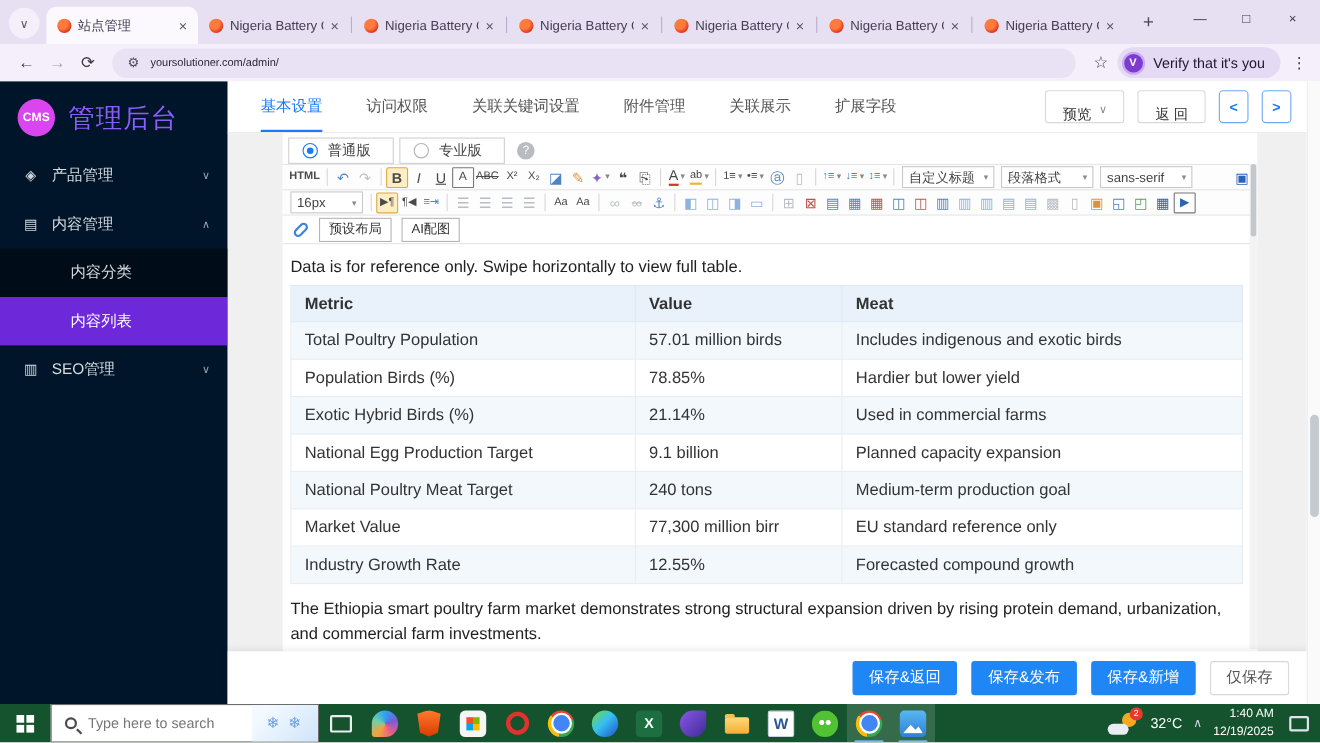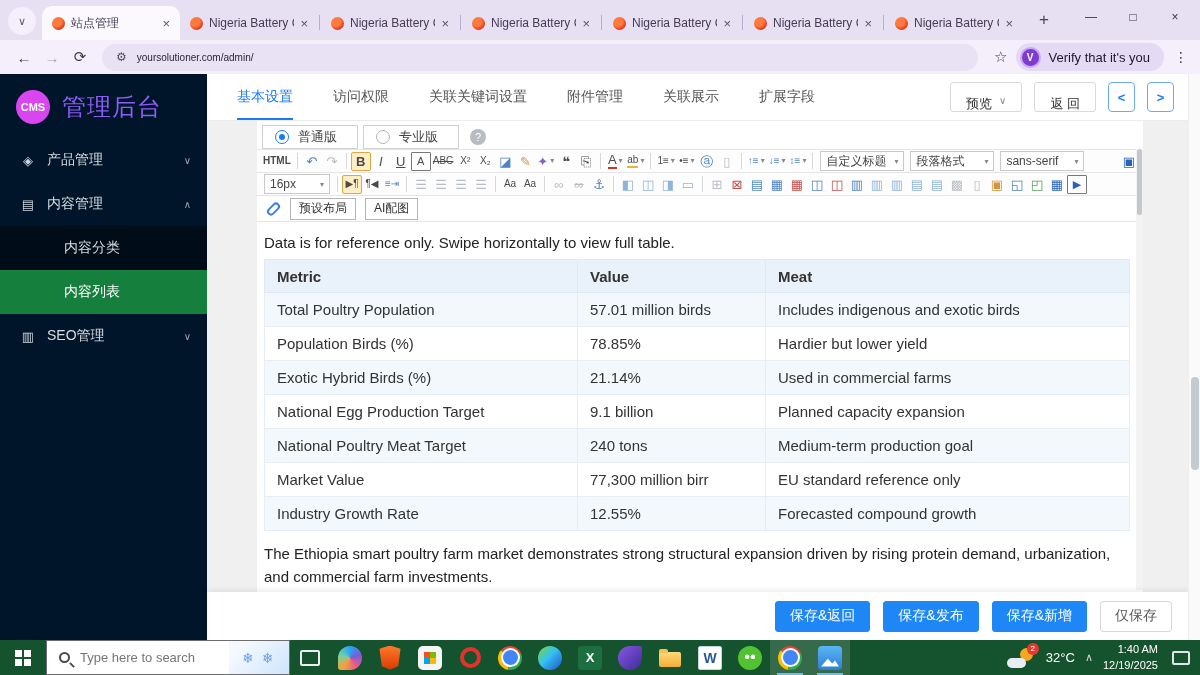--- a/index.html
+++ b/index.html
@@ -37,21 +37,21 @@
 
 #sidebar{position:absolute;left:0;top:74px;width:207px;height:566px;background:#001529;color:#e8eaed}
 .logo-row{display:flex;align-items:center;gap:12px;padding:16px 0 14px 16px}
 .logo-badge{width:34px;height:34px;border-radius:50%;background:#d946ef;color:#fff;font-size:11px;font-weight:bold;display:flex;align-items:center;justify-content:center}
 .logo-title{font-size:24px;color:#8b5cf6;letter-spacing:1px}
 .side-item{height:44px;display:flex;align-items:center;padding:0 16px 0 20px;font-size:14px;color:#d7dce1;gap:11px}
 .s-ic{font-size:13px;color:#cfd6dd;width:16px;text-align:center}
 .s-lbl{flex:1}
 .s-ch{font-size:10px;color:#9aa4ad}
 .side-item.sub{padding-left:64px;background:#000c17}
-.side-item.active{background:#15803d;color:#fff}
+.side-item.active{background:#6d28d9;color:#fff}
 
 
 #navrow{position:absolute;left:207px;top:74px;width:981px;height:47px;background:#fff;border-bottom:1px solid #ececec;display:flex;align-items:center;padding:0 14px 0 30px}
 #nav-tabs{display:flex;height:100%}
 .nav-tab{font-size:14px;color:#555;margin-right:40px;height:100%;display:flex;align-items:center;position:relative}
 .nav-tab.active{color:#1a7af8}
 .nav-tab.active::after{content:"";position:absolute;left:0;right:0;bottom:0;height:2px;background:#1a7af8}
 .hd-right{margin-left:auto;display:flex;align-items:center;gap:12px}
 .hd-btn{height:30px;padding:12px 15px;border:1px solid #d9d9d9;border-radius:3px;background:#fff;color:#333;font-size:13px;display:flex;align-items:flex-start;gap:7px}
 .hd-caret{font-size:10px;color:#888}

